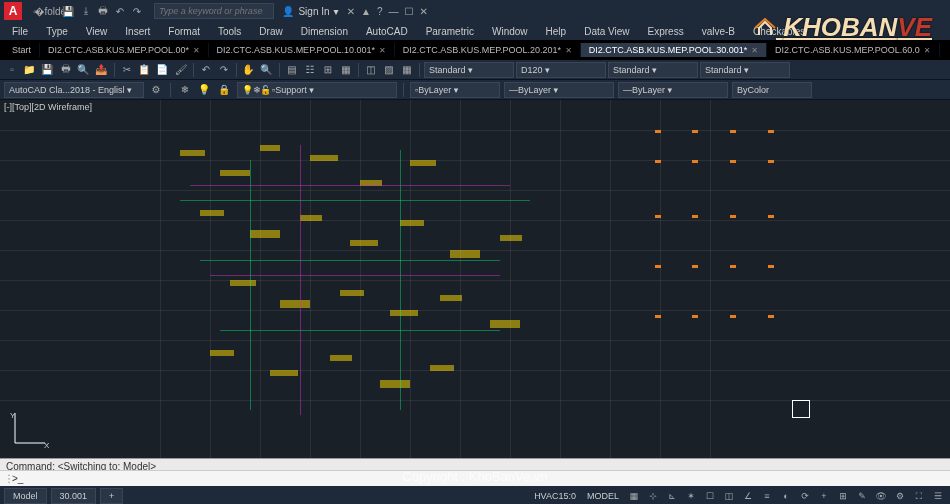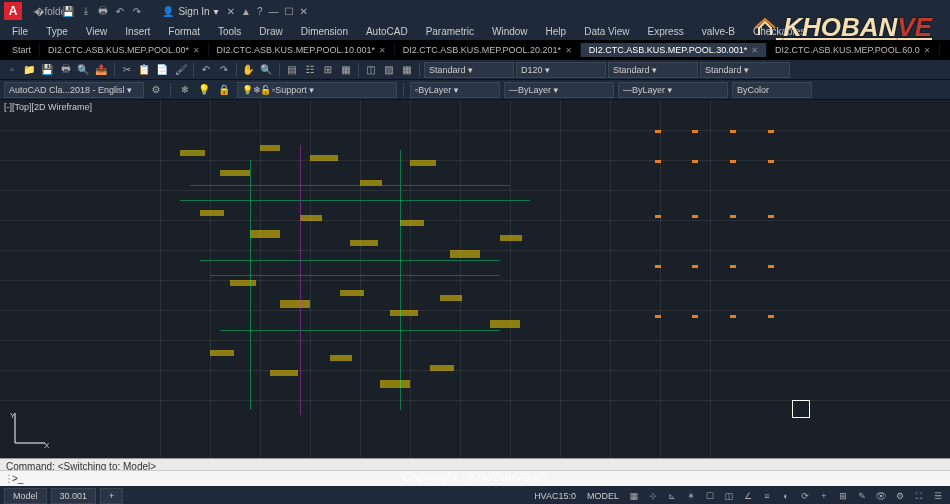--- a/index.html
+++ b/index.html
@@ -70,20 +70,21 @@
   <div class="app-logo">A</div>
   <div class="qat">
     <span class="qat-icon">▫</span>
     <span class="qat-icon">�folder</span>
     <span class="qat-icon">💾</span>
     <span class="qat-icon">⤓</span>
     <span class="qat-icon">🖶</span>
     <span class="qat-icon">↶</span>
     <span class="qat-icon">↷</span>
   </div>
+  <input class="search-box" placeholder="Type a keyword or phrase" style="">
   <div class="signin">
     <span>👤</span>
     <span>Sign In</span>
     <span>▾</span>
   </div>
   <div class="title-right">
     <span>✕</span>
     <span>▲</span>
     <span>?</span>
     <span>—</span>

